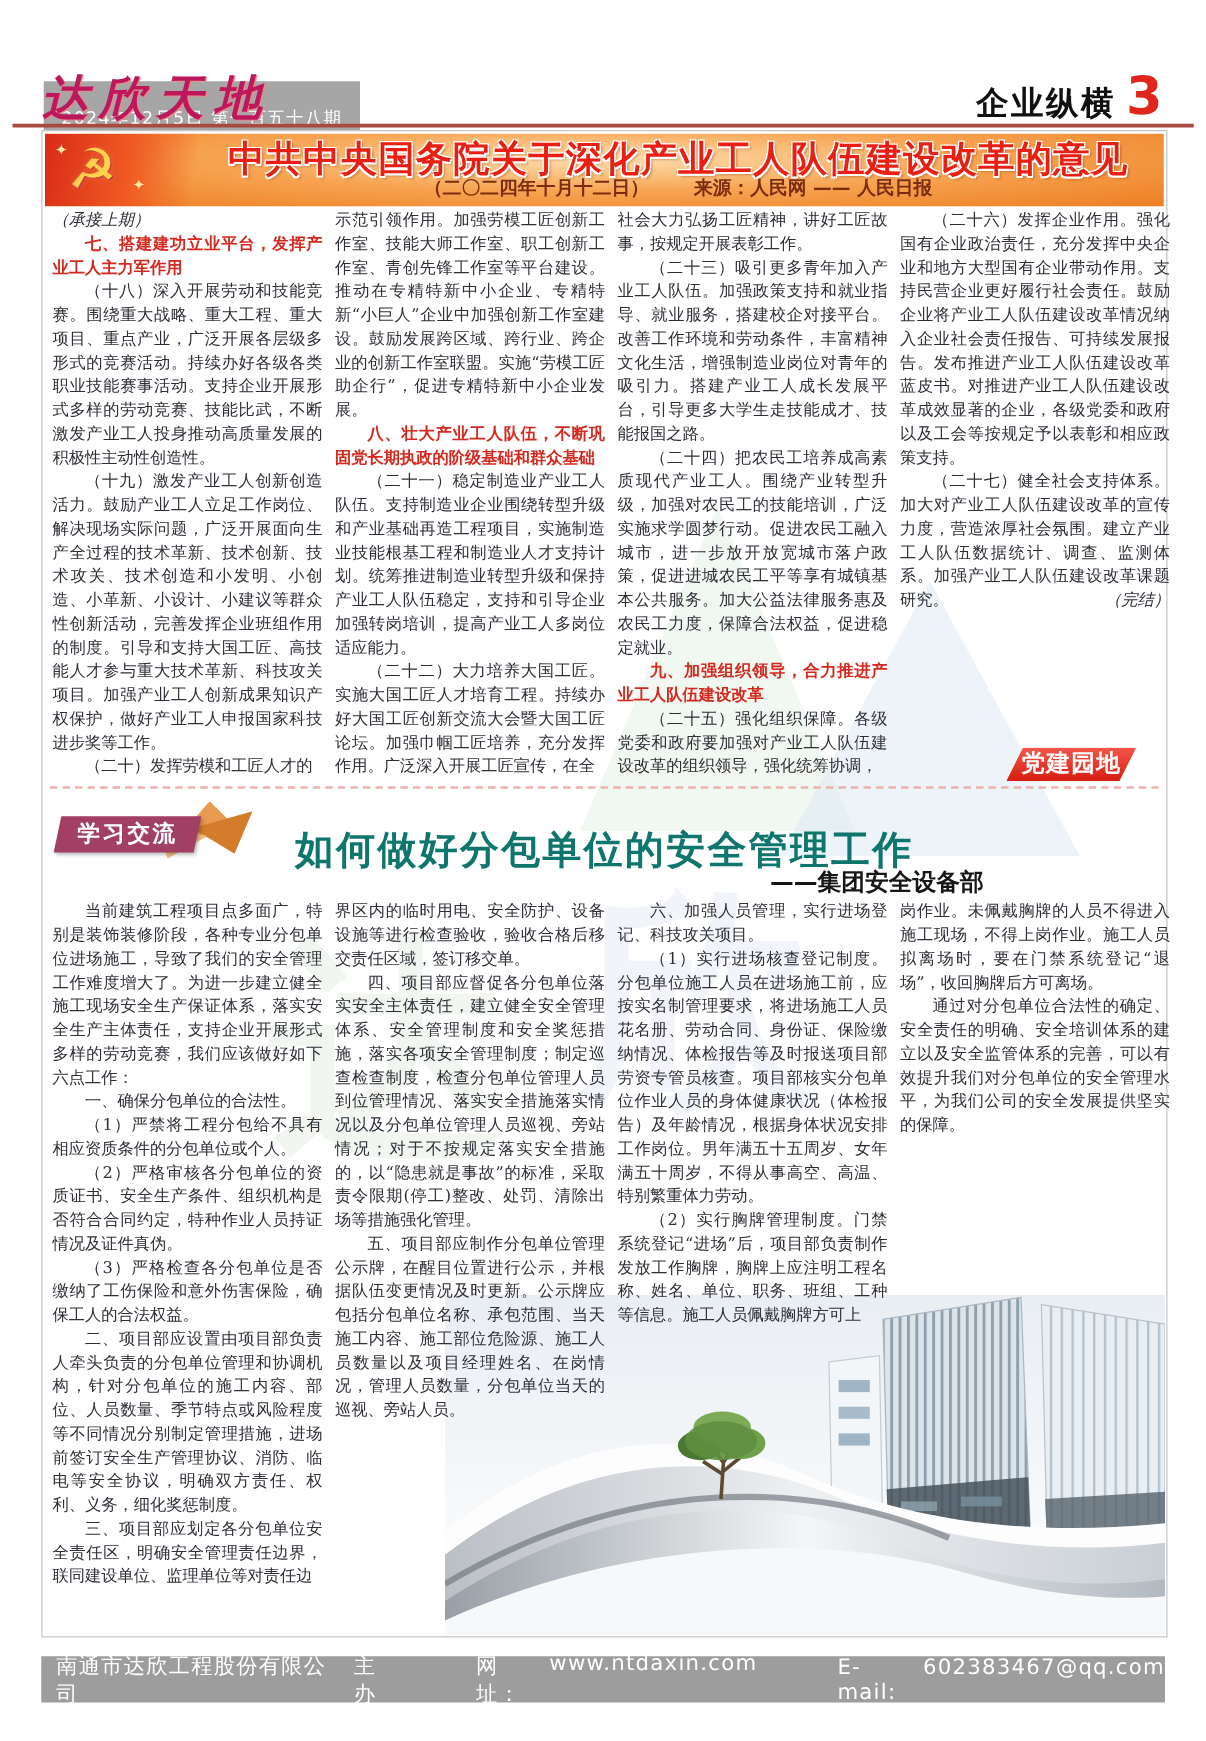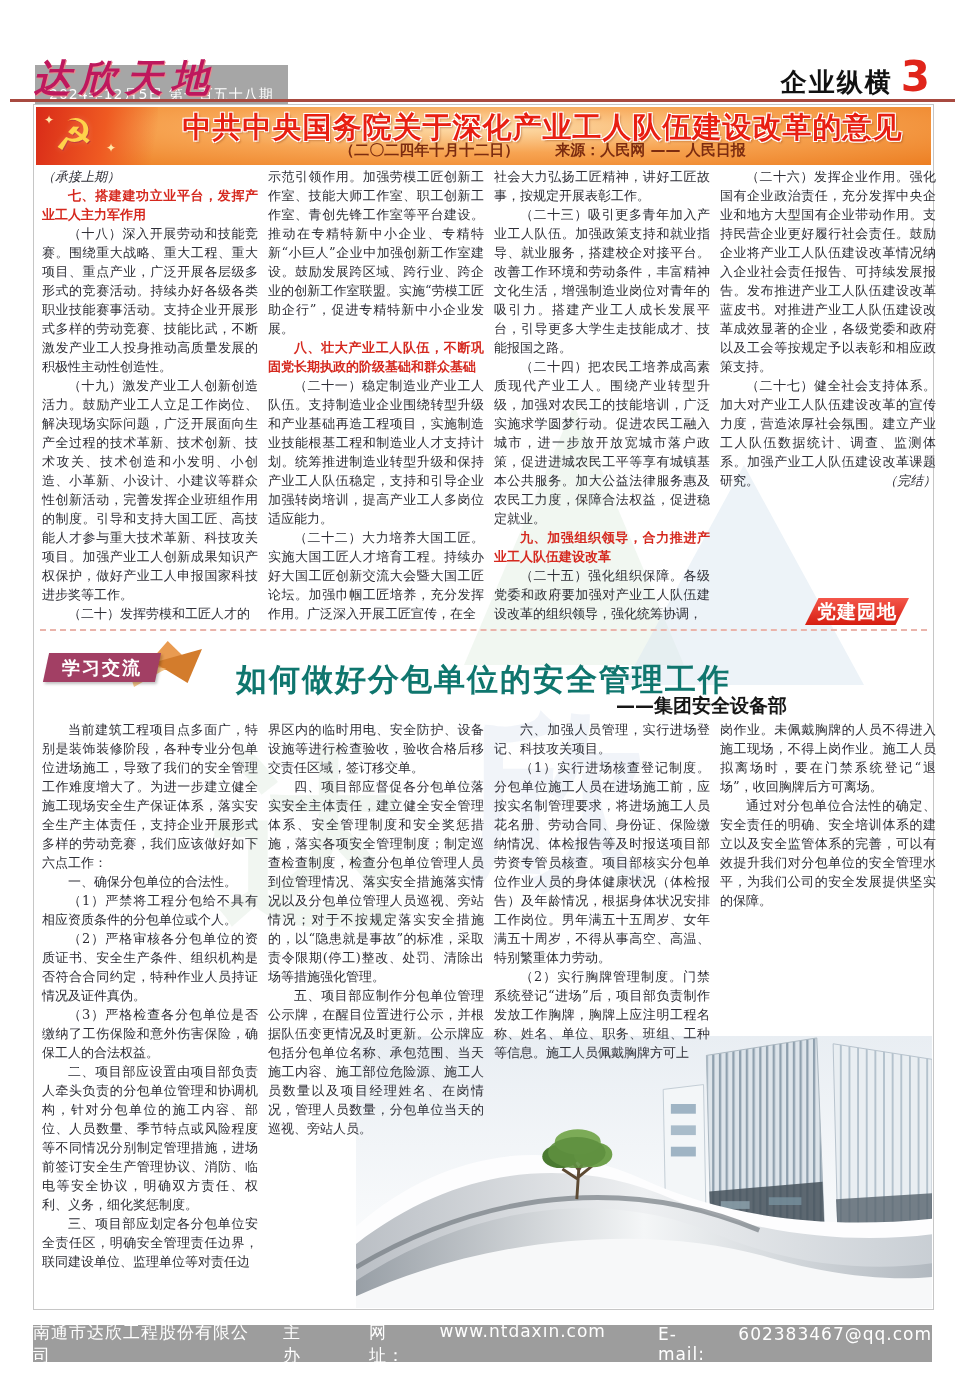--- a/index.html
+++ b/index.html
@@ -66,21 +66,21 @@
       font:900 31px "DejaVu Serif","Liberation Serif",serif;color:#0f766e;letter-spacing:2px;}
   .a2byline{position:absolute;left:0;right:0;top:52px;text-align:center;transform:translateX(218px);
       font:bold 19px "DejaVu Sans","Liberation Sans",sans-serif;color:#161616;}
   #article2{top:615px;}
   
   .deco{position:absolute;right:1px;bottom:1px;width:576px;height:272px;z-index:1;}
   
   .footer{position:absolute;top:1325px;left:33px;right:33px;height:37px;background:#9d9d9d;
       display:flex;justify-content:center;align-items:center;gap:52px;
       font:17px "DejaVu Sans","Liberation Sans",sans-serif;color:#fff;letter-spacing:1px;}
-  .footer .grp{display:flex;gap:30px;}
+  .footer .grp{display:flex;gap:18px;margin-left:12px;}
 </style>
 </head>
 <body>
 
 <div class="page">
 
   <div class="hdr">
     <span class="issue-badge">2024年12月5日 第一百五十八期</span>
     <div class="masthead">达欣天地</div>
     <div class="hdr-right">

